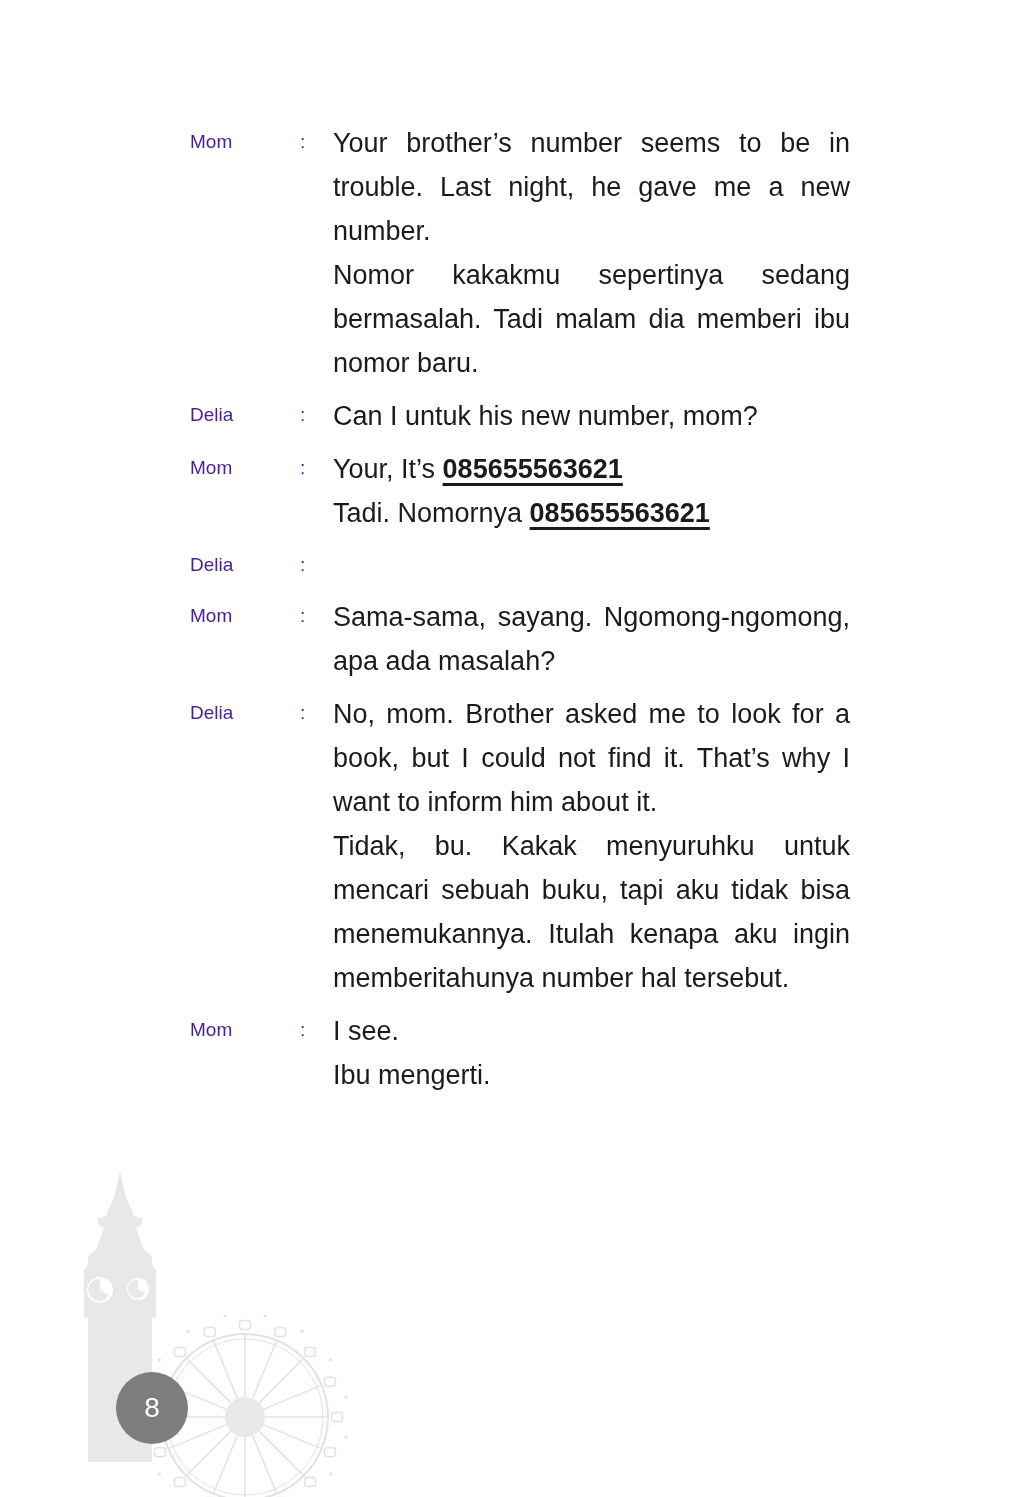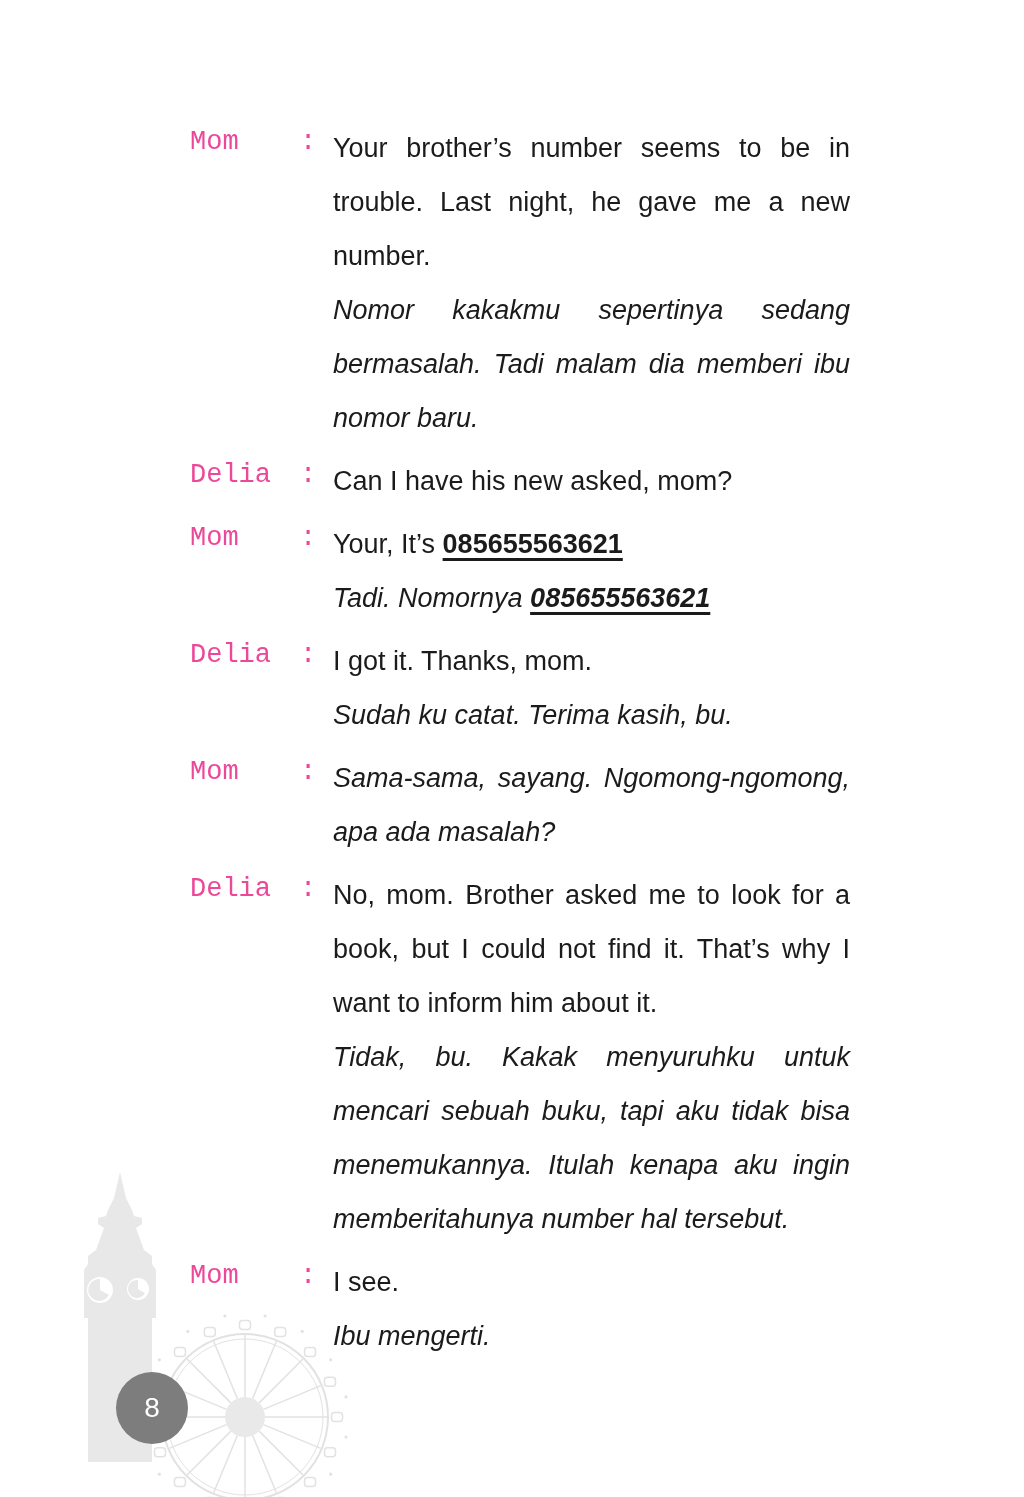--- a/index.html
+++ b/index.html
@@ -21,34 +21,32 @@
     left: 190px;
     top: 121px;
     width: 662px;
   }
   .entry {
     display: grid;
     grid-template-columns: 110px 33px 517px;
     margin-bottom: 9px;
   }
   .speaker, .colon {
-    font-size: 27px;
+    font-size: 19px;
     line-height: 42px;
-    color: #ec4899;
-    font-family: Liberation Mono, monospace;
+    color: #4c1d95;
   }
   .textcol p {
     margin: 0;
     font-size: 27px;
-    line-height: 54px;
+    line-height: 44px;
     color: #1b1b1b;
     text-align: justify;
   }
   .textcol p.id-line {
-    font-style: italic;
   }
   span.seg-b { font-weight: bold; }
   span.seg-u {
     text-decoration: underline;
     text-decoration-thickness: 2.5px;
     text-underline-offset: 5px;
   }
   .deco-svg {
     position: absolute;
     left: 0;
@@ -81,38 +79,34 @@
         <div class="colon">:</div>
         <div class="textcol">
           <p class="en-line"><span>Your brother’s number seems to be in trouble. Last night, he gave me a new number.</span></p>
           <p class="id-line"><span>Nomor kakakmu sepertinya sedang bermasalah. Tadi malam dia memberi ibu nomor baru.</span></p>
         </div>
       </div>
       <div class="entry">
         <div class="speaker">Delia</div>
         <div class="colon">:</div>
         <div class="textcol">
-          <p class="en-line"><span>Can I have his new asked, mom?</span></p>
+          <p class="en-line"><span>Can I untuk his new number, mom?</span></p>
         </div>
       </div>
       <div class="entry">
         <div class="speaker">Mom</div>
         <div class="colon">:</div>
         <div class="textcol">
           <p class="en-line"><span>Your, It’s </span><span class="seg-b seg-u">085655563621</span></p>
           <p class="id-line"><span>Tadi. Nomornya </span><span class="seg-b seg-u">085655563621</span></p>
         </div>
       </div>
       <div class="entry">
         <div class="speaker">Delia</div>
         <div class="colon">:</div>
-        <div class="textcol">
-          <p class="en-line"><span>I got it. Thanks, mom.</span></p>
-          <p class="id-line"><span>Sudah ku catat. Terima kasih, bu.</span></p>
-        </div>
       </div>
       <div class="entry">
         <div class="speaker">Mom</div>
         <div class="colon">:</div>
         <div class="textcol">
           <p class="id-line"><span>Sama-sama, sayang. Ngomong-ngomong, apa ada masalah?</span></p>
         </div>
       </div>
       <div class="entry">
         <div class="speaker">Delia</div>

